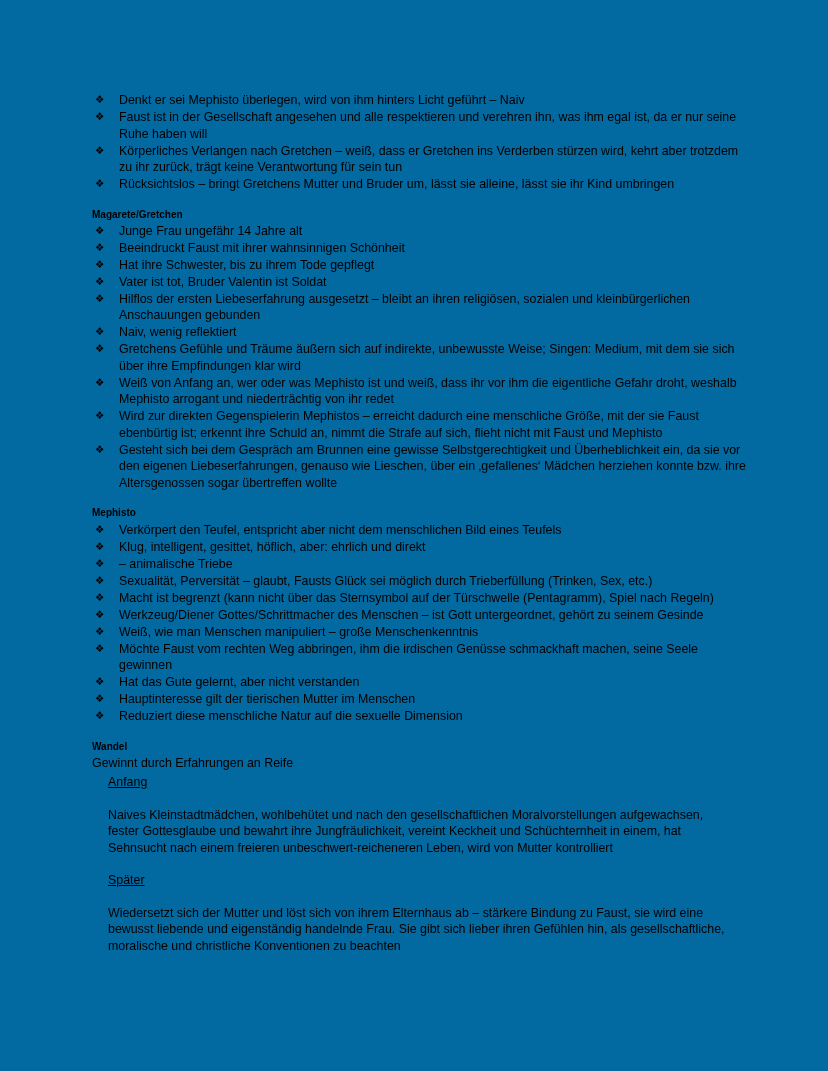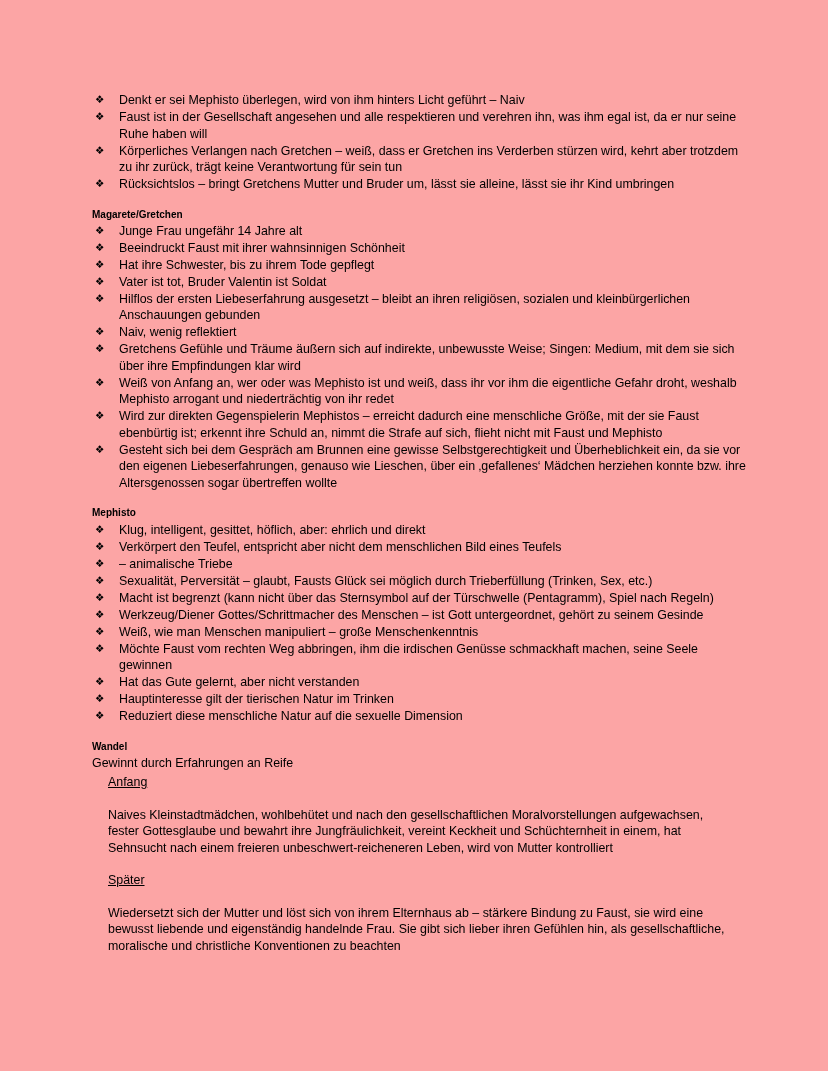--- a/index.html
+++ b/index.html
@@ -13,21 +13,21 @@
     font-family: "Liberation Sans", sans-serif;
     color: #000000;
     -webkit-font-smoothing: antialiased;
   }
   .page {
     position: relative;
     width: 828px;
     height: 1071px;
     box-sizing: border-box;
     padding: 92px 82px 0 92px;
-    background: #fca5a5;
+    background: #0369a1;
   }
   .doc-body {
     font-size: 12.4px;
     line-height: 1.33;
   }
   ul.bullets {
     list-style: none;
     margin: 0;
     padding: 0;
   }
@@ -86,30 +86,30 @@
       <li>Hilflos der ersten Liebeserfahrung ausgesetzt – bleibt an ihren religiösen, sozialen und kleinbürgerlichen Anschauungen gebunden</li>
       <li>Naiv, wenig reflektiert</li>
       <li>Gretchens Gefühle und Träume äußern sich auf indirekte, unbewusste Weise; Singen: Medium, mit dem sie sich über ihre Empfindungen klar wird</li>
       <li>Weiß von Anfang an, wer oder was Mephisto ist und weiß, dass ihr vor ihm die eigentliche Gefahr droht, weshalb Mephisto arrogant und niederträchtig von ihr redet</li>
       <li>Wird zur direkten Gegenspielerin Mephistos – erreicht dadurch eine menschliche Größe, mit der sie Faust ebenbürtig ist; erkennt ihre Schuld an, nimmt die Strafe auf sich, flieht nicht mit Faust und Mephisto</li>
       <li>Gesteht sich bei dem Gespräch am Brunnen eine gewisse Selbstgerechtigkeit und Überheblichkeit ein, da sie vor den eigenen Liebeserfahrungen, genauso wie Lieschen, über ein ‚gefallenes‘ Mädchen herziehen konnte bzw. ihre Altersgenossen sogar übertreffen wollte</li>
     </ul>
 
     <div class="section-heading">Mephisto</div>
     <ul class="bullets">
+      <li>Verkörpert den Teufel, entspricht aber nicht dem menschlichen Bild eines Teufels</li>
       <li>Klug, intelligent, gesittet, höflich, aber: ehrlich und direkt</li>
-      <li>Verkörpert den Teufel, entspricht aber nicht dem menschlichen Bild eines Teufels</li>
       <li>– animalische Triebe</li>
       <li>Sexualität, Perversität – glaubt, Fausts Glück sei möglich durch Trieberfüllung (Trinken, Sex, etc.)</li>
       <li>Macht ist begrenzt (kann nicht über das Sternsymbol auf der Türschwelle (Pentagramm), Spiel nach Regeln)</li>
       <li>Werkzeug/Diener Gottes/Schrittmacher des Menschen – ist Gott untergeordnet, gehört zu seinem Gesinde</li>
       <li>Weiß, wie man Menschen manipuliert – große Menschenkenntnis</li>
       <li>Möchte Faust vom rechten Weg abbringen, ihm die irdischen Genüsse schmackhaft machen, seine Seele gewinnen</li>
       <li>Hat das Gute gelernt, aber nicht verstanden</li>
-      <li>Hauptinteresse gilt der tierischen Natur im Trinken</li>
+      <li>Hauptinteresse gilt der tierischen Mutter im Menschen</li>
       <li>Reduziert diese menschliche Natur auf die sexuelle Dimension</li>
     </ul>
 
     <div class="section-heading">Wandel</div>
     <p class="plain-line">Gewinnt durch Erfahrungen an Reife</p>
     <p class="underlined">Anfang</p>
     <p class="block-para">Naives Kleinstadtmädchen, wohlbehütet und nach den gesellschaftlichen Moralvorstellungen aufgewachsen, fester Gottesglaube und bewahrt ihre Jungfräulichkeit, vereint Keckheit und Schüchternheit in einem, hat Sehnsucht nach einem freieren unbeschwert-reicheneren Leben, wird von Mutter kontrolliert</p>
     <p class="underlined">Später</p>
     <p class="block-para">Wiedersetzt sich der Mutter und löst sich von ihrem Elternhaus ab – stärkere Bindung zu Faust, sie wird eine bewusst liebende und eigenständig handelnde Frau. Sie gibt sich lieber ihren Gefühlen hin, als gesellschaftliche, moralische und christliche Konventionen zu beachten</p>
 

